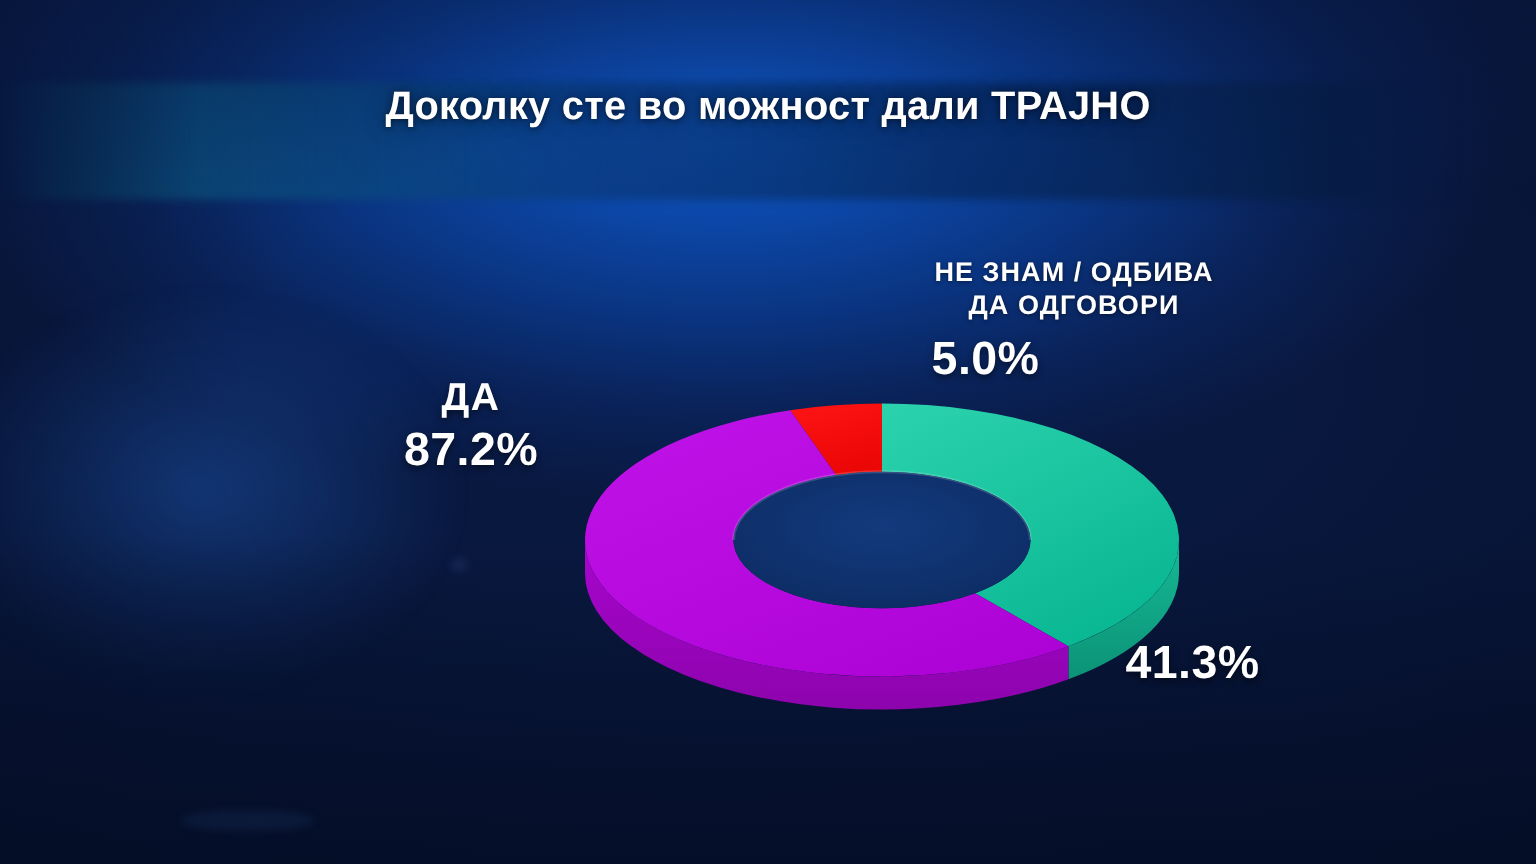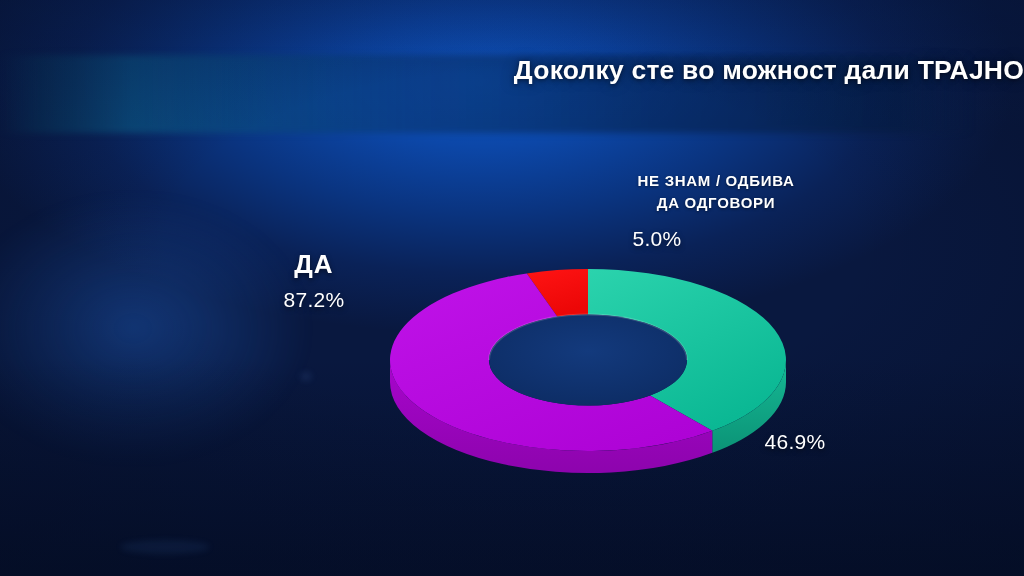--- a/index.html
+++ b/index.html
@@ -46,36 +46,36 @@
     position:absolute; background:rgba(120,170,255,.10);
     border-radius:50%; filter:blur(3px);
   }
 
   
   #title-band {
     position:absolute; left:0; top:52px; width:100%; height:84px;
   }
   #title {
     position:absolute; left:0; top:54px; width:100%;
-    text-align:right; color:#ffffff;
+    text-align:center; color:#ffffff;
     font-size:26.5px; font-weight:700; line-height:33px;
     letter-spacing:.2px;
     text-shadow:0 1px 4px rgba(0,0,0,.55), 0 0 14px rgba(0,0,0,.35);
   }
   #title .ln { display:block; }
 
   
   .lbl { position:absolute; color:#fff; }
   .lbl .small {
-    display:block; font-size:15px; font-weight:700; line-height:22px;
+    display:block; font-size:18px; font-weight:700; line-height:22px;
     letter-spacing:.7px;
     text-shadow:0 1px 3px rgba(0,0,0,.5);
   }
   .lbl .big {
-    display:block; font-size:21px; font-weight:400; line-height:36px;
+    display:block; font-size:31px; font-weight:700; line-height:36px;
     letter-spacing:.3px;
     text-shadow:0 2px 5px rgba(0,0,0,.55);
   }
   .lbl .cat {
     display:block; font-size:26px; font-weight:700; line-height:36px;
     letter-spacing:1px;
     text-shadow:0 2px 5px rgba(0,0,0,.55);
   }
 
   
@@ -157,14 +157,14 @@
   <span class="small">ДА ОДГОВОРИ</span>
   <span class="big">5.0%</span>
 </div>
 
 <div class="lbl" id="lbl-yes">
   <span class="cat">ДА</span>
   <span class="big">87.2%</span>
 </div>
 
 <div class="lbl" id="lbl-no">
-  <span class="big">46.9%</span>
+  <span class="big">41.3%</span>
 </div>
 
 </body></html>

